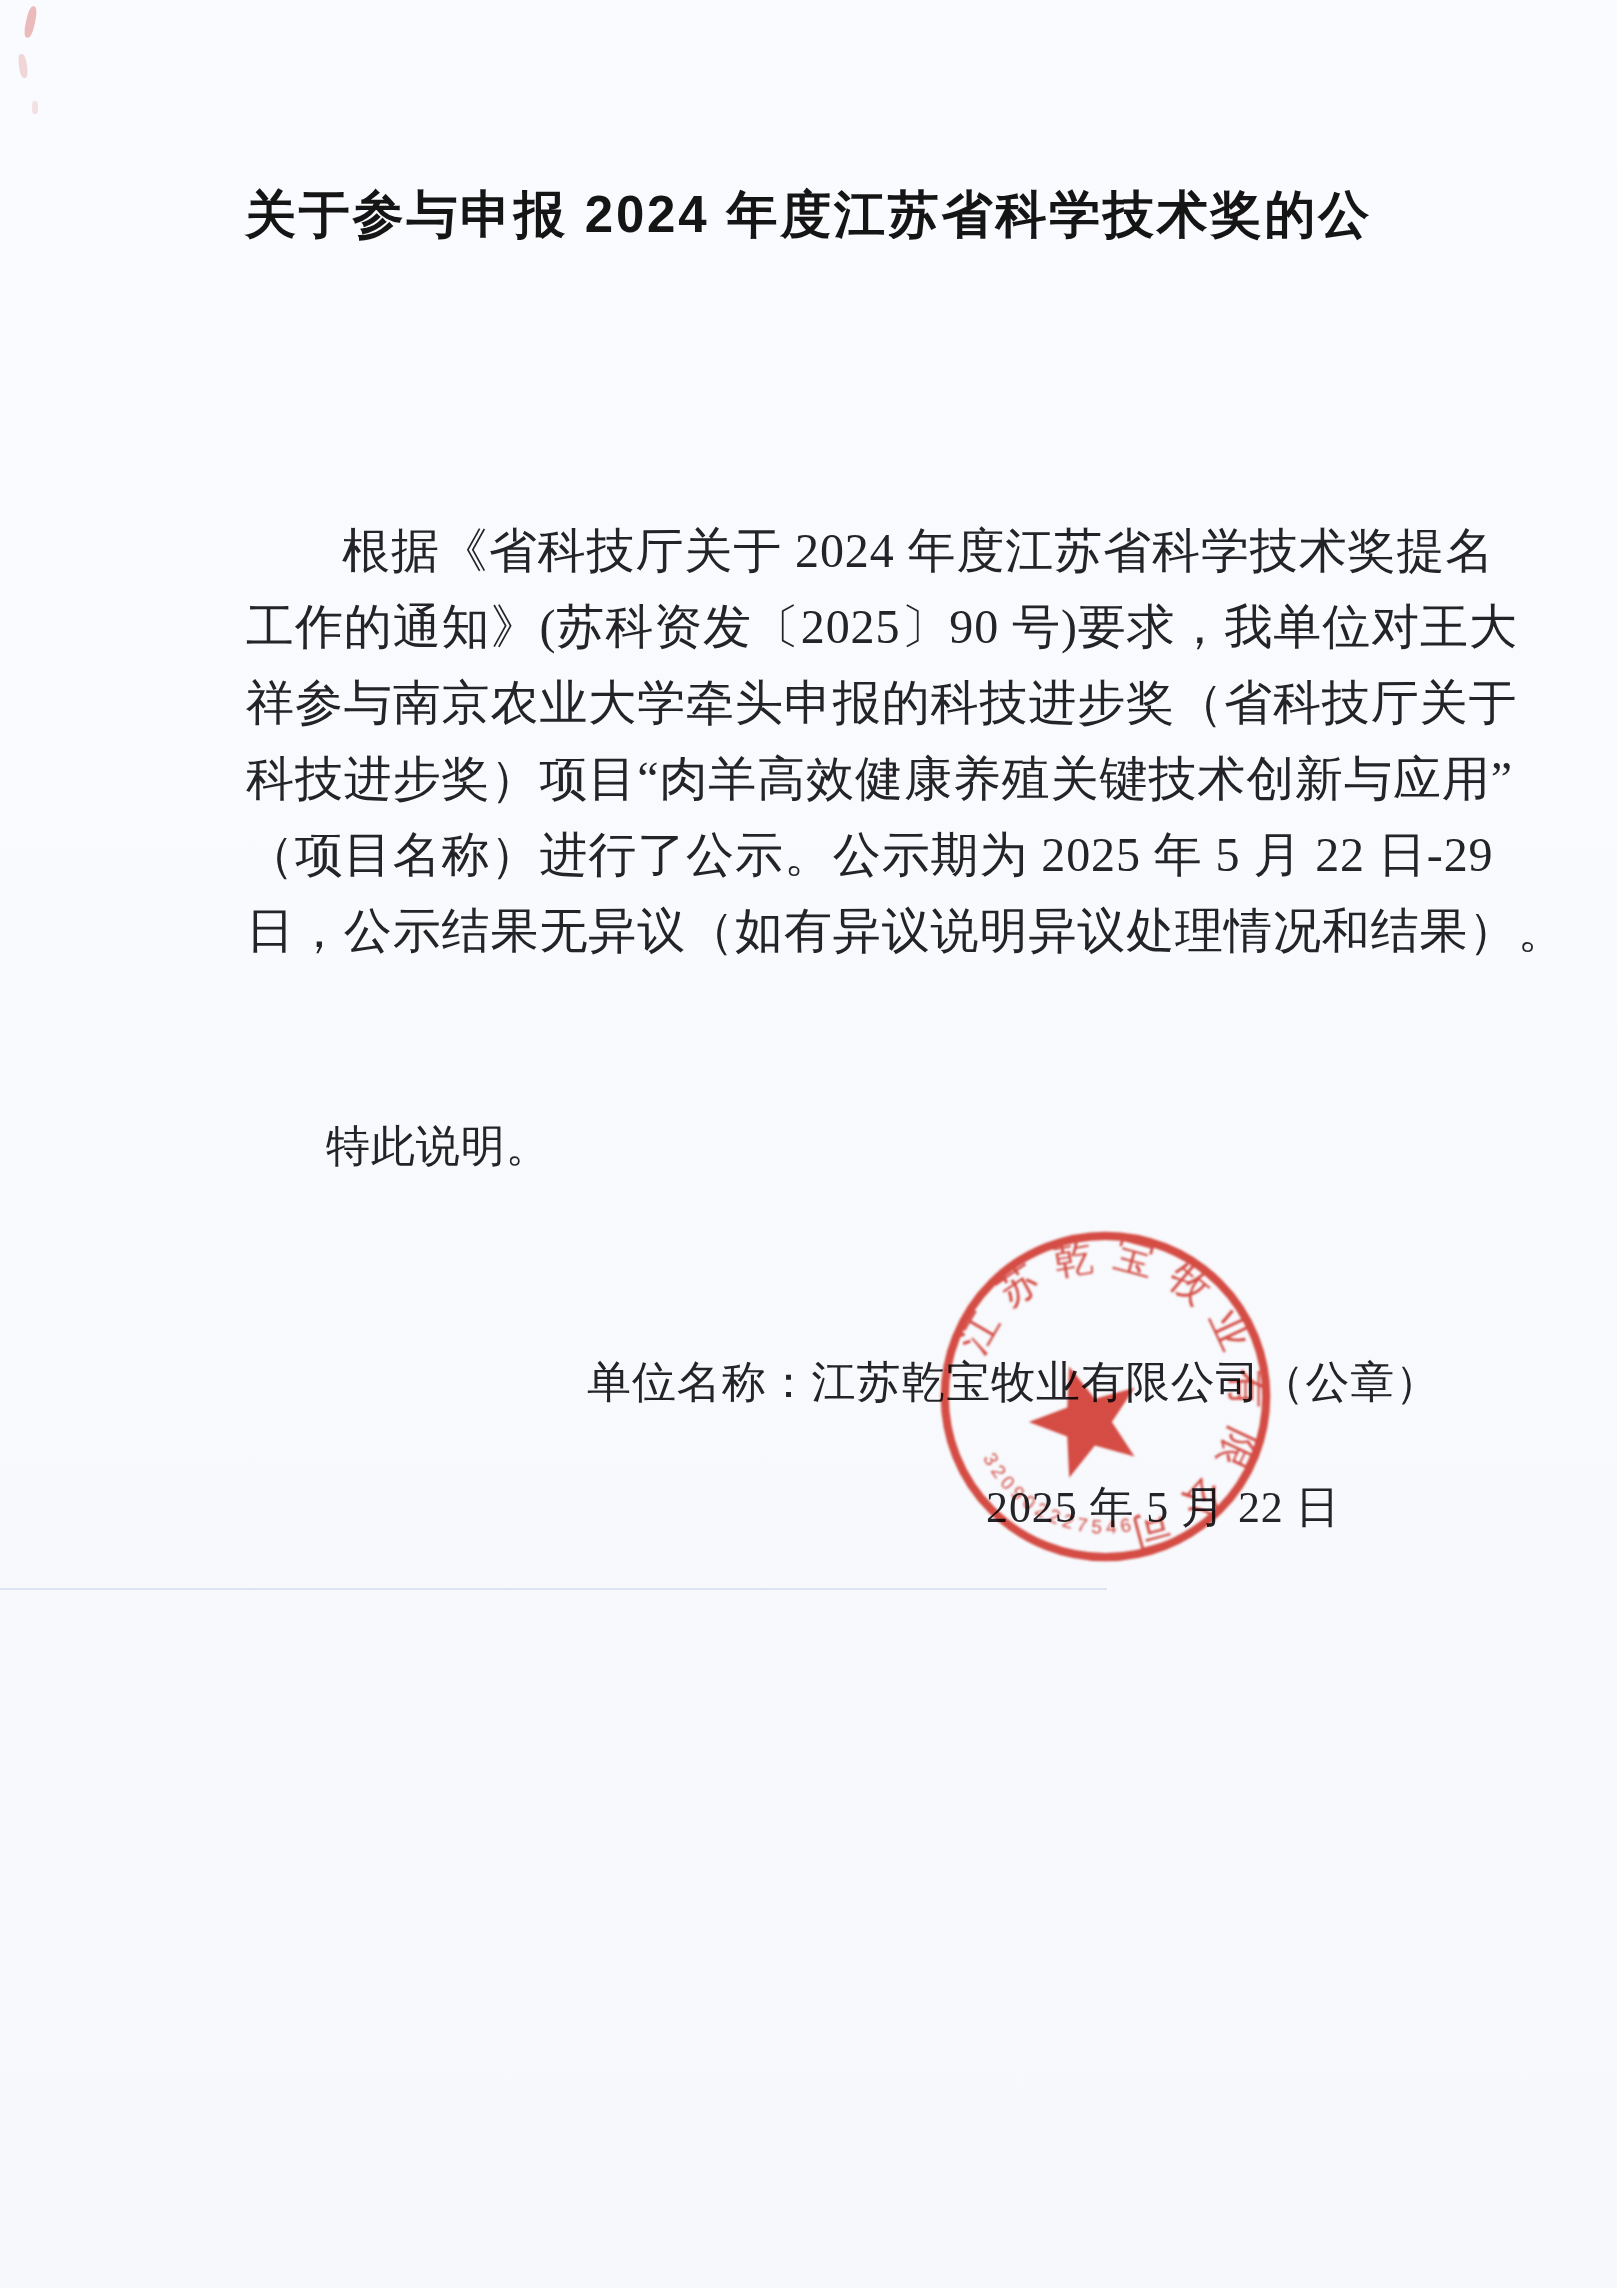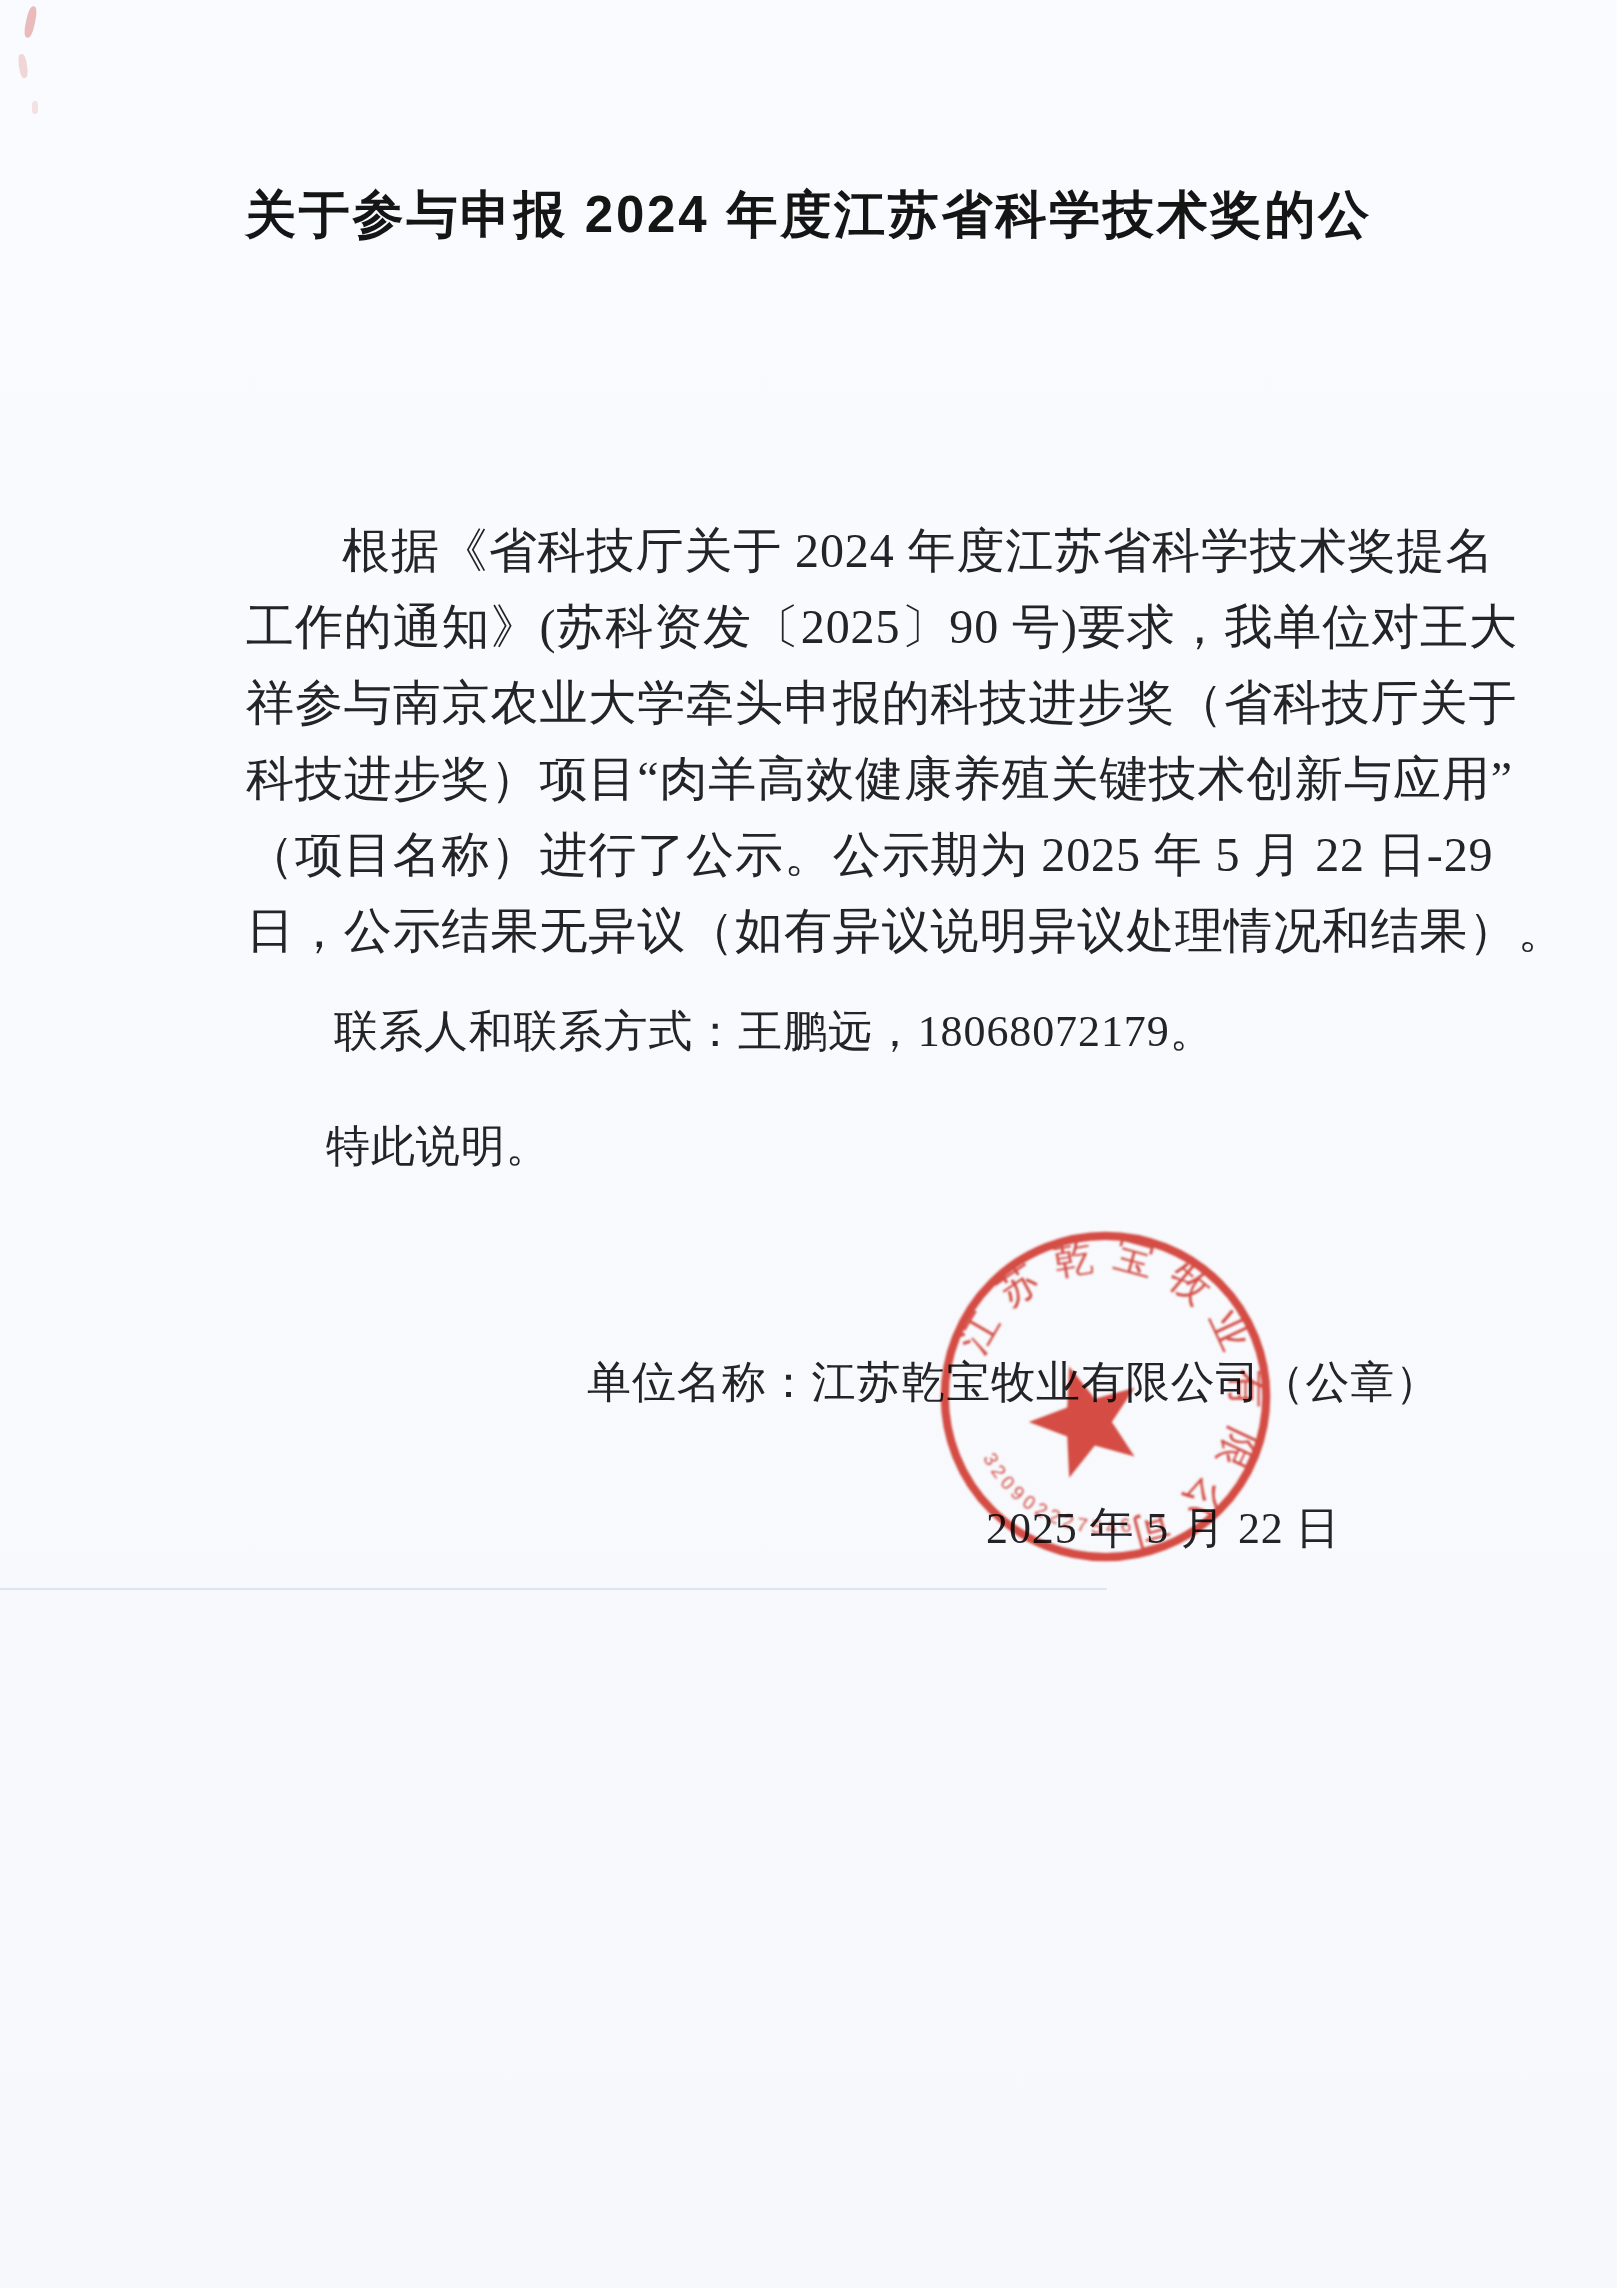--- a/index.html
+++ b/index.html
@@ -31,21 +31,21 @@
   }
   .para-line{text-align:justify;text-align-last:justify;white-space:nowrap;}
   .para-line.first{text-indent:2em;}
   .single-line{
     position:absolute;font-size:44px;line-height:60px;
     letter-spacing:0.9px;color:#242428;white-space:nowrap;
   }
   .contact-line{left:334px;top:1002px;}
   .closing-line{left:326px;top:1117px;}
   .signature-line{left:587px;top:1353px;}
-  .date-line{left:986px;top:1478px;margin-top:21px;}
+  .date-line{left:986px;top:1478px;}
 
   .rule-line{
     position:absolute;left:0;top:1588px;width:1107px;height:1.9px;
     background:#c9d5e6;opacity:.55;
   }
 
   .seal{
     position:absolute;left:932px;top:1223px;width:347px;height:347px;
     mix-blend-mode:multiply;opacity:.88;
     pointer-events:none;
@@ -67,21 +67,20 @@
 
   <div class="body-block">
     <div class="para-line first">根据《省科技厅关于 2024 年度江苏省科学技术奖提名</div>
     <div class="para-line">工作的通知》(苏科资发〔2025〕90 号)要求，我单位对王大</div>
     <div class="para-line">祥参与南京农业大学牵头申报的科技进步奖（省科技厅关于</div>
     <div class="para-line">科技进步奖）项目“肉羊高效健康养殖关键技术创新与应用”</div>
     <div class="para-line">（项目名称）进行了公示。公示期为 2025 年 5 月 22 日-29</div>
     <div class="para-line">日，公示结果无异议（如有异议说明异议处理情况和结果）。</div>
   </div>
 
-  <div class="single-line contact-line">联系人和联系方式：王鹏远，18068072179。</div>
 
   <div class="single-line closing-line">特此说明。</div>
 
   <div class="single-line signature-line">单位名称：江苏乾宝牧业有限公司（公章）</div>
 
   <div class="single-line date-line">2025 年 5 月 22 日</div>
 
   <div class="rule-line"></div>
 
   <div class="seal">

